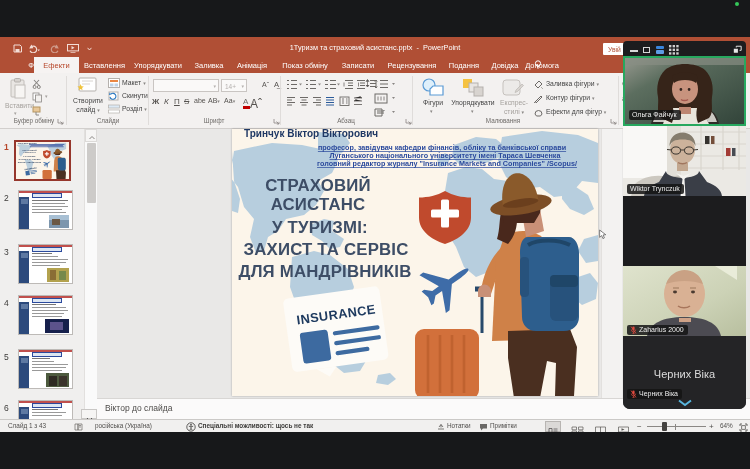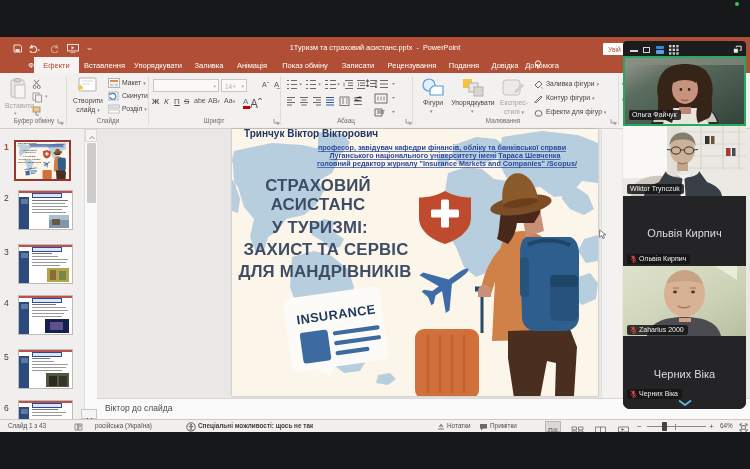--- a/index.html
+++ b/index.html
@@ -640,28 +640,20 @@
       <path d="M43 45 c0 9 33 9 33 0 l8 11 c10 4 14 8 15 14 l-78 0 c1 -6 5 -10 15 -14 z" fill="#3a3e47"></path>
       <path d="M53 47 l6.5 6 -2 17 5 0 -1 -17 6.5 -6 -7.5 3 z" fill="#f4f3f0"></path>
       <path d="M47 24 a12.5 14 0 1 0 25 0 a12.5 14 0 1 0 -25 0 z" fill="#ccb29b"></path>
       <path d="M46.5 20 c0 -8.5 6 -13.5 13 -13.5 c7 0 13 5 13 13.5 c-2 -4.5 -5 -6.5 -13 -6.5 c-8 0 -11 2 -13 6.5 z" fill="#857c6d"></path>
       <path d="M48.5 24.5 a4.5 3.6 0 1 0 9 0 a4.5 3.6 0 1 0 -9 0 M61.5 24.5 a4.5 3.6 0 1 0 9 0 a4.5 3.6 0 1 0 -9 0 M57.5 24 h4 M44 23.5 l4.5 0.5 M75 23.5 l-4.5 0.5" fill="none" stroke="#3a352f" stroke-width="1"></path>
       <path d="M55 36.5 c2 1.6 7 1.6 9 0" stroke="#a0765e" stroke-width="1.4" fill="none"></path>
     </svg>
     <div class="vlabel" style="bottom:2px;">Wiktor Trynczuk</div>
   </div>
 
-  <div class="cell" style="top:155.5px;background:#242426;">
-    <div class="bigname" style="top:31px;">Ольвія Кирпич</div>
-    <div class="vlabel" style="bottom:2px;"><svg width="7" height="8" viewBox="0 0 8 9" style="vertical-align:-1.5px;margin-right:2px">
-          <rect x="2.7" y="0.5" width="2.6" height="4.5" rx="1.3" fill="#e04a3f"></rect>
-          <path d="M1.5 4 a2.5 2.5 0 0 0 5 0 M4 6.5 v1.7 M2.8 8.4 h2.4" stroke="#e04a3f" stroke-width="0.8" fill="none"></path>
-          <path d="M1.2 0.6 L6.8 8.4" stroke="#e04a3f" stroke-width="1"></path>
-        </svg>Ольвія Кирпич</div>
-  </div>
 
   <div class="cell" style="top:225.5px;">
     <svg width="123" height="70" viewBox="0 0 123 70" preserveAspectRatio="none">
       <defs>
           <linearGradient id="sage" x1="0" y1="0" x2="1" y2="1">
             <stop offset="0" stop-color="#dfe3cd"></stop>
             <stop offset="0.6" stop-color="#ccd2b6"></stop>
             <stop offset="1" stop-color="#b8bf9f"></stop>
           </linearGradient>
         </defs>

